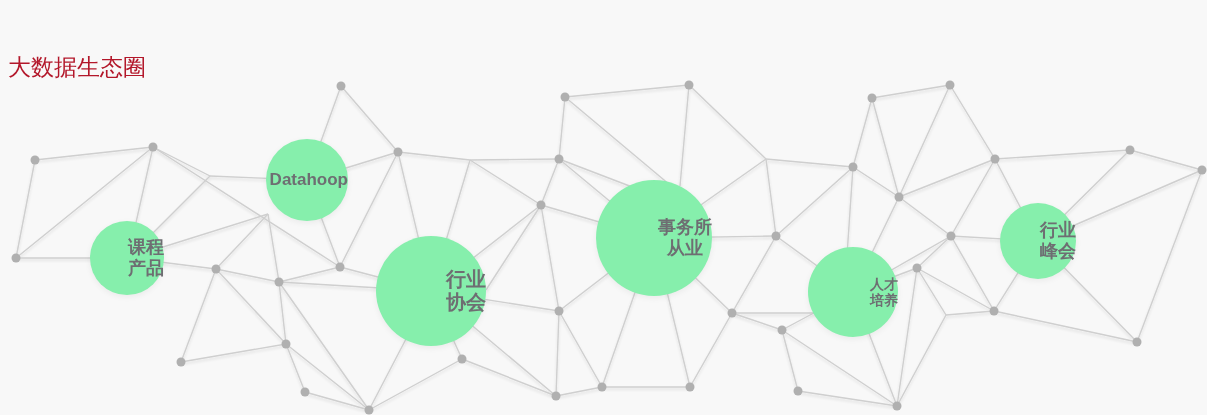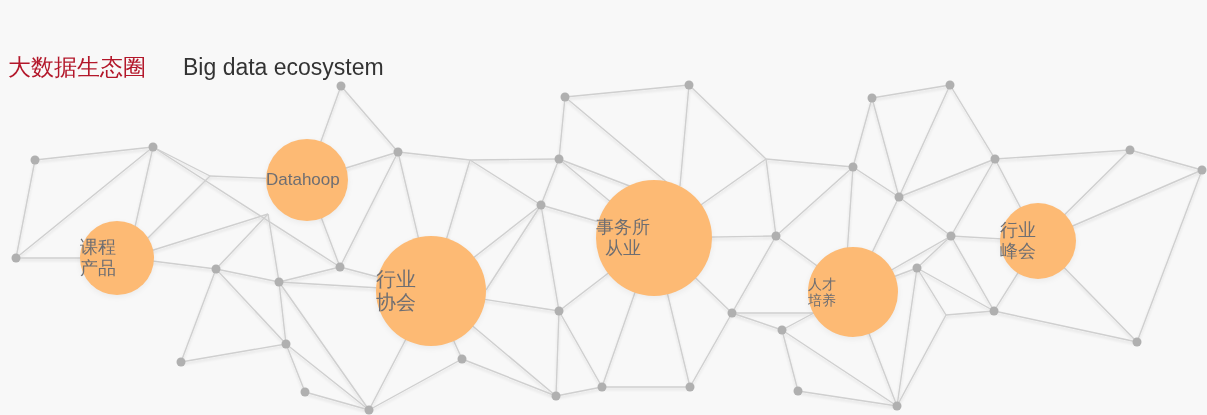--- a/index.html
+++ b/index.html
@@ -11,32 +11,31 @@
   }
   .header {
     position: absolute; left: 8px; top: 22px;
     display: flex; align-items: baseline; gap: 37px; margin-top: 30px;
   }
   .title-cn { color: #b3172a; font-size: 23px; font-family: "DejaVu Sans", sans-serif; letter-spacing: 0px; }
   .title-en { color: #333333; font-size: 23px; font-family: "Liberation Sans", sans-serif; }
   svg.net { position: absolute; left: 0; top: 0; }
   .net line { stroke: #cfcfcf; stroke-width: 1.4; }
   .net .dot { fill: #b0b0b0; }
-  .hub { position: absolute; border-radius: 50%; background: #fdba74;
-    display: flex; align-items: center; justify-content: flex-start; text-align: center;
-    color: #6e6e72; font-weight: normal; font-family: "DejaVu Sans", sans-serif;
+  .hub { position: absolute; border-radius: 50%; background: #86efac;
+    display: flex; align-items: center; justify-content: flex-end; text-align: center;
+    color: #6e6e72; font-weight: bold; font-family: "DejaVu Sans", sans-serif;
     box-shadow: 0 2px 6px rgba(0,0,0,0.06); cursor: pointer; }
   .hub span { display: block; white-space: pre-line; line-height: 1.15; }
 </style>
 </head>
 <body>
 
 <div class="header">
   <span class="title-cn">大数据生态圈</span>
-  <span class="title-en">Big data ecosystem</span>
 </div>
 
 <svg class="net" width="1207" height="415">
   <defs>
     <filter id="sh" x="-5%" y="-5%" width="110%" height="110%">
       <feGaussianBlur in="SourceAlpha" stdDeviation="1.5"></feGaussianBlur>
       <feOffset dy="2"></feOffset>
       <feComponentTransfer>
           <feFuncA type="linear" slope="0.12"></feFuncA>
         </feComponentTransfer>
@@ -192,21 +191,21 @@
     <circle class="dot" cx="917" cy="268" r="4.5"></circle>
     <circle class="dot" cx="994" cy="311" r="4.5"></circle>
     <circle class="dot" cx="1130" cy="150" r="4.5"></circle>
     <circle class="dot" cx="1202" cy="170" r="4.5"></circle>
     <circle class="dot" cx="1137" cy="342" r="4.5"></circle>
     <circle class="dot" cx="798" cy="391" r="4.5"></circle>
     <circle class="dot" cx="897" cy="406" r="4.5"></circle>
   </g>
 </svg>
 
-<div class="hub" style="left:80px;top:221px;width:74px;height:74px;font-size:18px;">
+<div class="hub" style="left:90px;top:221px;width:74px;height:74px;font-size:18px;">
   <span>课程
 产品</span>
 </div>
 <div class="hub" style="left:266px;top:139px;width:82px;height:82px;font-size:17px;font-family:'Liberation Sans',sans-serif;">
   <span>Datahoop</span>
 </div>
 <div class="hub" style="left:376px;top:236px;width:110px;height:110px;font-size:20px;">
   <span>行业
 协会</span>
 </div>

